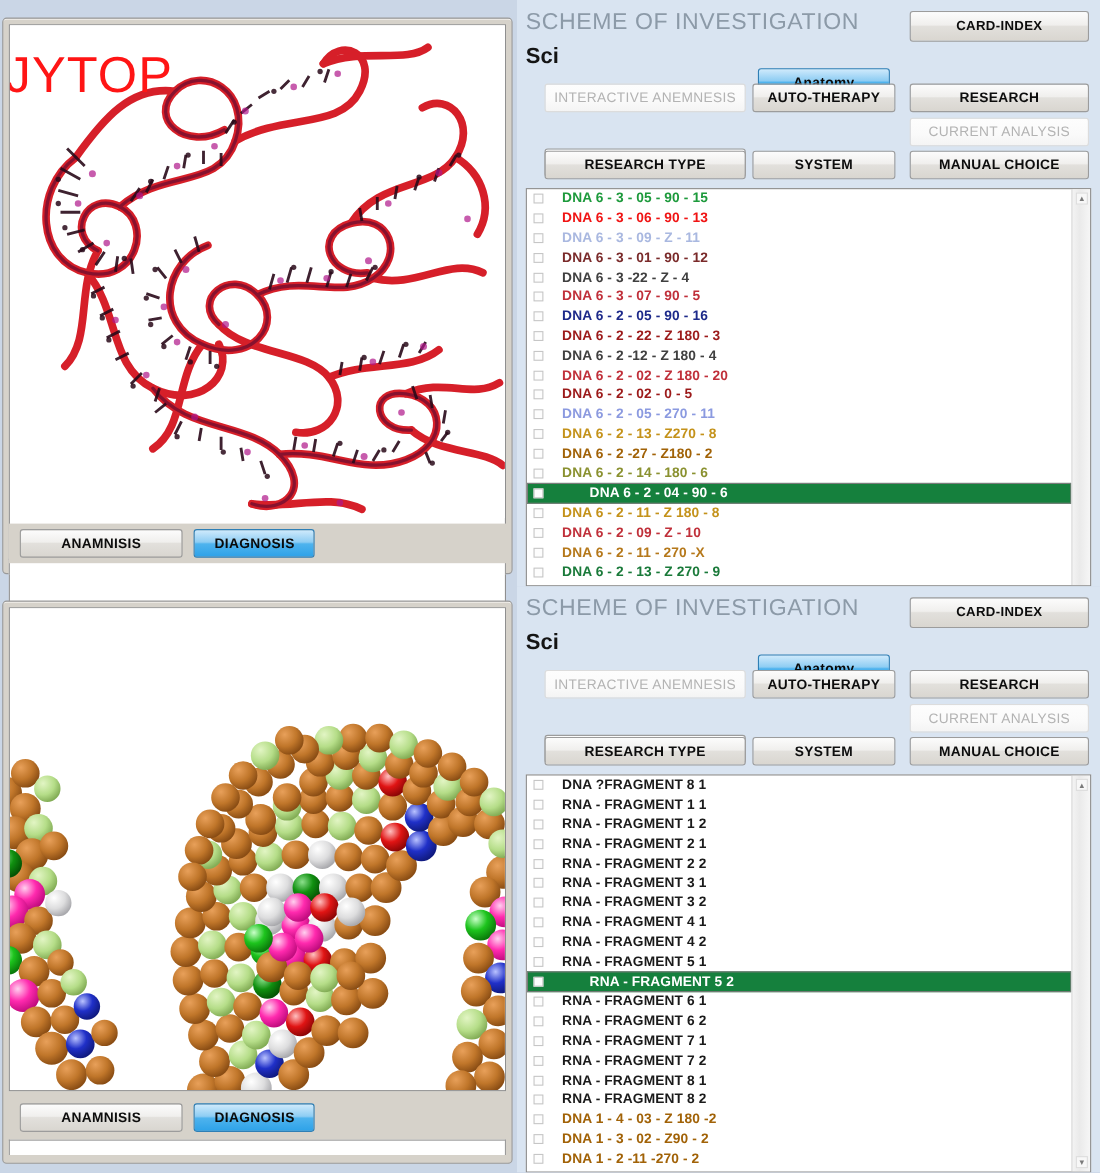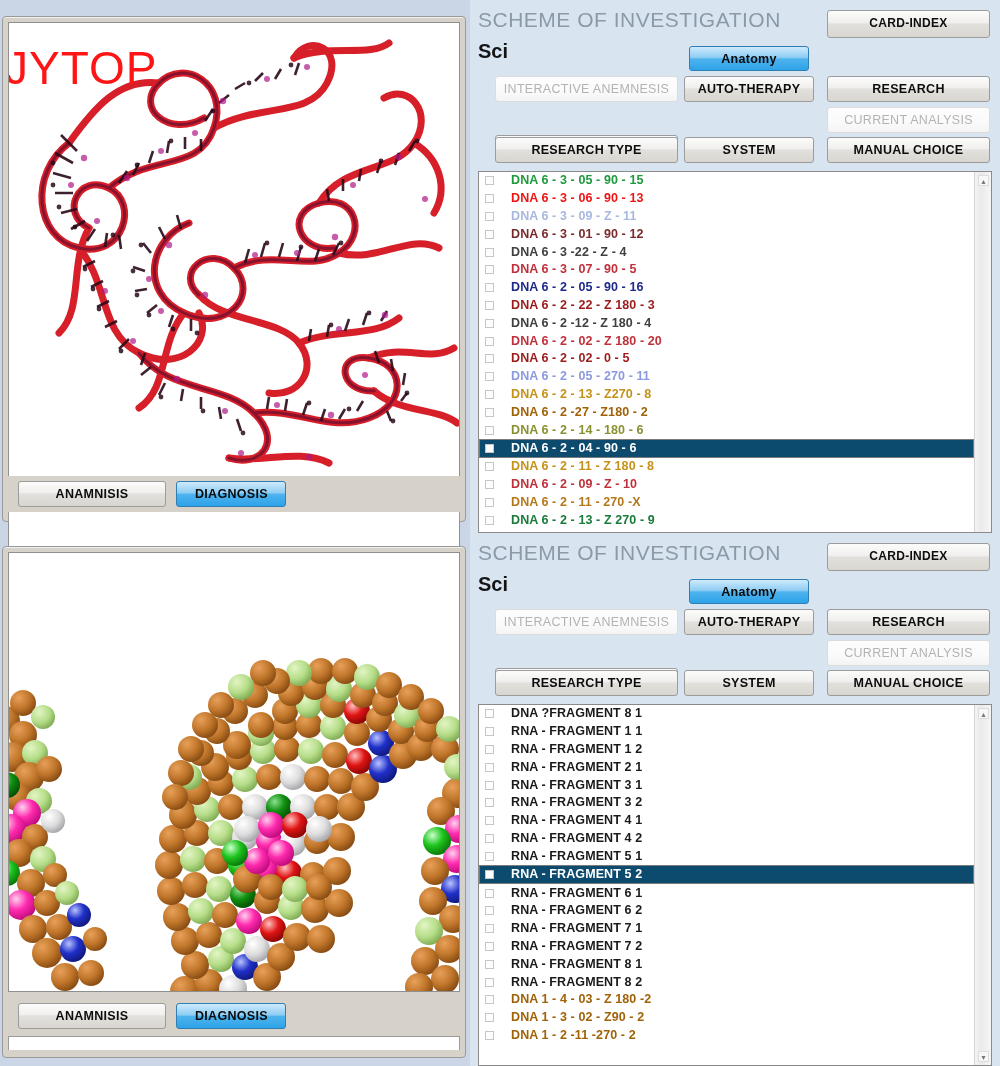--- a/index.html
+++ b/index.html
@@ -116,21 +116,21 @@
     color: #141414;
   }
   .card-index {
     position: absolute;
     left: 357px; top: 10px;
     width: 163px; height: 28px;
     font-weight: bold; font-size: 12px;
   }
   .anatomy {
     position: absolute;
-    left: 219px; top: 46px;
+    left: 219px; top: 62px;
     width: 120px; height: 25px;
     font-size: 12.5px;
   }
   .row-b { position: absolute; height: 26px; }
   .b-interactive { left: 25px; top: 76px; width: 183px; font-size: 12.5px; }
   .b-autotherapy { left: 214px; top: 76px; width: 130px; font-weight: bold; font-size: 12.5px; }
   .b-research    { left: 357px; top: 76px; width: 163px; font-weight: bold; font-size: 12.5px; }
   .b-icons       { left: 25px; top: 107px; width: 183px; font-weight: bold; font-size: 12.5px; margin-top: 28px; }
   .b-current     { left: 357px; top: 107px; width: 163px; font-size: 12.5px; }
   .b-researchtype{ left: 25px; top: 137px; width: 183px; font-weight: bold; font-size: 12.5px; }
@@ -168,24 +168,25 @@
     margin-right: 17px;
     flex: 0 0 auto;
   }
   .ltext {
     font-size: 12.5px;
     font-weight: bold;
     letter-spacing: 0.1px;
     line-height: 17px;
   }
   .lrow.sel {
-    background: #0c4a6e;
+    background: #15803d;
     border: 1px solid #7b7b7b;
     padding-left: 5px;
     height: 19px;
+    gap: 25px;
   }
   .lrow.sel .ltext { color: #ffffff !important; }
   .lrow.sel .chk { margin-right: 17px; }
 
   
   .sbar {
     position: absolute;
     right: 0; top: 0;
     width: 17px; height: 100%;
     background: linear-gradient(to right, #f3f3f3, #eaeaea 40%, #f6f6f6);
@@ -737,20 +738,24 @@
             <div class="lrow">
               <span class="chk"></span>
               <span class="ltext c-black">RNA - FRAGMENT 1 2</span>
             </div>
             <div class="lrow">
               <span class="chk"></span>
               <span class="ltext c-black">RNA - FRAGMENT 2 1</span>
             </div>
             <div class="lrow">
               <span class="chk"></span>
+              <span class="ltext c-black">RNA - FRAGMENT 2 2</span>
+            </div>
+            <div class="lrow">
+              <span class="chk"></span>
               <span class="ltext c-black">RNA - FRAGMENT 3 1</span>
             </div>
             <div class="lrow">
               <span class="chk"></span>
               <span class="ltext c-black">RNA - FRAGMENT 3 2</span>
             </div>
             <div class="lrow">
               <span class="chk"></span>
               <span class="ltext c-black">RNA - FRAGMENT 4 1</span>
             </div>

